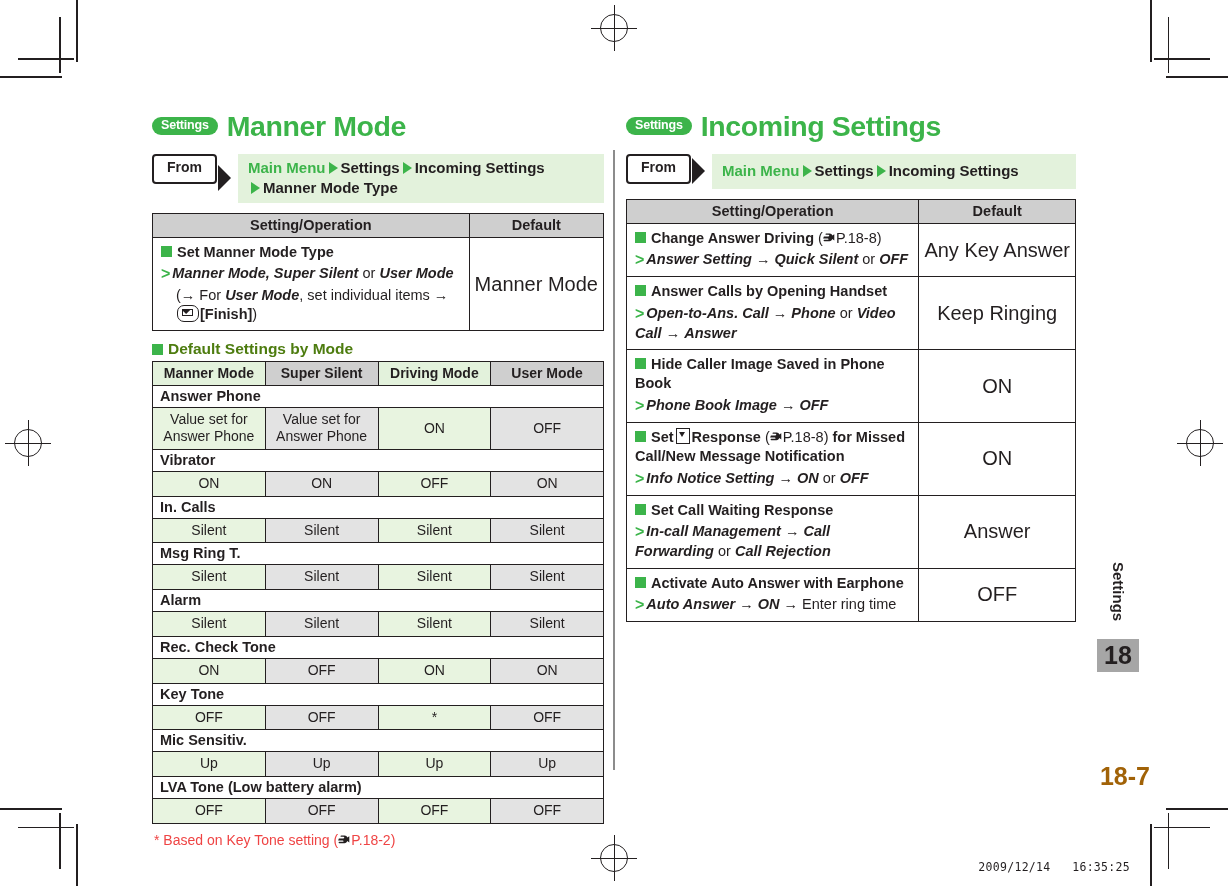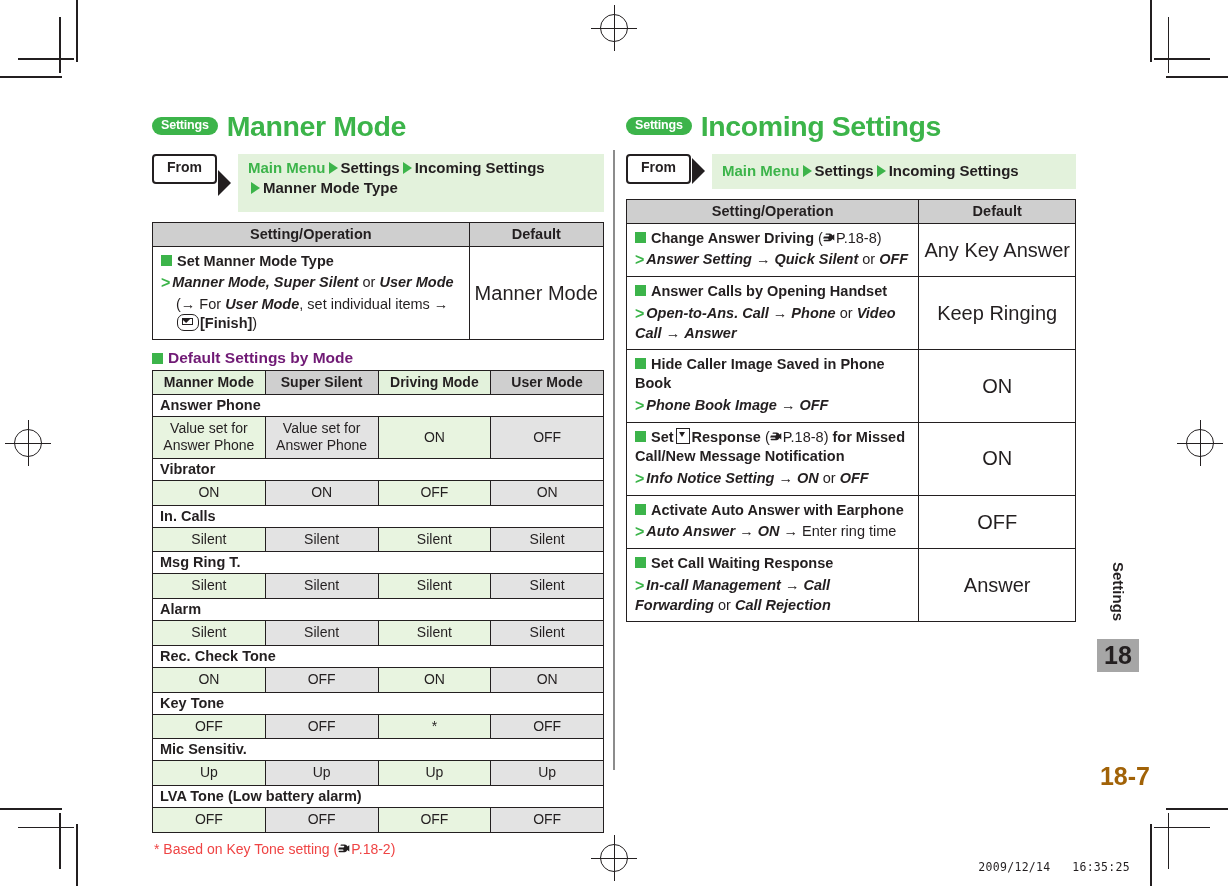--- a/index.html
+++ b/index.html
@@ -41,21 +41,21 @@
     border:2px solid #231f20;border-radius:4px;background:#fff;
     font-size:14px;font-weight:bold;color:#231f20;
     padding:2px 13px 3px 13px;line-height:1.25;display:flex;align-items:center;
     height:21px;box-sizing:content-box;
   }
   .from-arrow{
     width:0;height:0;border-top:13px solid transparent;border-bottom:13px solid transparent;
     border-left:13px solid #231f20;align-self:center;margin-left:1px;
   }
   .crumbband{
-    background:#e3f2dc;flex:1;margin-left:7px;padding:4px 8px 14px 10px;
+    background:#e3f2dc;flex:1;margin-left:7px;padding:4px 8px 5px 10px;
     font-size:15px;font-weight:bold;color:#231f20;line-height:1.35;
   }
   .crumbband .g{color:#3cb44a;}
   .tri{
     display:inline-block;width:0;height:0;vertical-align:-1px;
     border-top:6px solid transparent;border-bottom:6px solid transparent;
     border-left:9px solid #3cb44a;margin:0 3px;
   }
 
   
@@ -111,21 +111,21 @@
   .envkey:after{
     content:"";position:absolute;left:4.4px;top:3.6px;width:7px;height:4px;
     border-left:1.1px solid #231f20;border-right:1.1px solid #231f20;
     transform:skewX(0deg);border-top:none;
     clip-path:polygon(0 0,50% 100%,100% 0);background:#231f20;height:4.6px;width:9.2px;left:3.5px;
     border:none;
   }
 
   
   .subhead{
-    font-size:15.5px;font-weight:bold;color:#701a75;margin:9px 0 3px 0;display:flex;align-items:center;
+    font-size:15.5px;font-weight:bold;color:#4d7c0f;margin:9px 0 3px 0;display:flex;align-items:center;
   }
 
   
   .modetbl{border:1.5px solid #231f20;}
   .modetbl td{border:1px solid #231f20;font-size:14px;color:#231f20;}
   .modetbl td.hdr{
     text-align:center;font-weight:bold;padding:3px 2px 4px 2px;
   }
   .modetbl td.hdr.gr{background:#e3f2dc;}
   .modetbl td.hdr.gy{background:#cfcfcf;}
@@ -461,48 +461,48 @@
             <span class="reg">or</span>
             <span class="it">OFF</span>
           </div>
         </td>
         <td class="def">ON</td>
       </tr>
 
       <tr>
         <td class="op">
           <div class="op-head">
-            <span class="sq"></span><span>Activate Auto Answer with Earphone</span>
-          </div>
-          <div class="op-sub">
-            <span class="gt">&gt;</span><span class="it">Auto Answer</span>
-            <span class="it">→</span>
-            <span class="it">ON</span>
-            <span class="it">→</span>
-            <span class="reg">Enter ring time</span>
-          </div>
-        </td>
-        <td class="def">OFF</td>
-      </tr>
-
-      <tr>
-        <td class="op">
-          <div class="op-head">
             <span class="sq"></span><span>Set Call Waiting Response</span>
           </div>
           <div class="op-sub">
             <span class="gt">&gt;</span><span class="it">In-call Management</span>
             <span class="it">→</span>
             <span class="it">Call Forwarding</span>
             <span class="reg">or</span>
             <span class="it">Call Rejection</span>
           </div>
         </td>
         <td class="def">Answer</td>
       </tr>
+
+      <tr>
+        <td class="op">
+          <div class="op-head">
+            <span class="sq"></span><span>Activate Auto Answer with Earphone</span>
+          </div>
+          <div class="op-sub">
+            <span class="gt">&gt;</span><span class="it">Auto Answer</span>
+            <span class="it">→</span>
+            <span class="it">ON</span>
+            <span class="it">→</span>
+            <span class="reg">Enter ring time</span>
+          </div>
+        </td>
+        <td class="def">OFF</td>
+      </tr>
     </tbody>
       </table>
   </div>
 
   <div class="rail">
     <div class="rail-label">Settings</div>
     <div class="rail-num">18</div>
   </div>
 
   <div class="pagenum">18-7</div>

